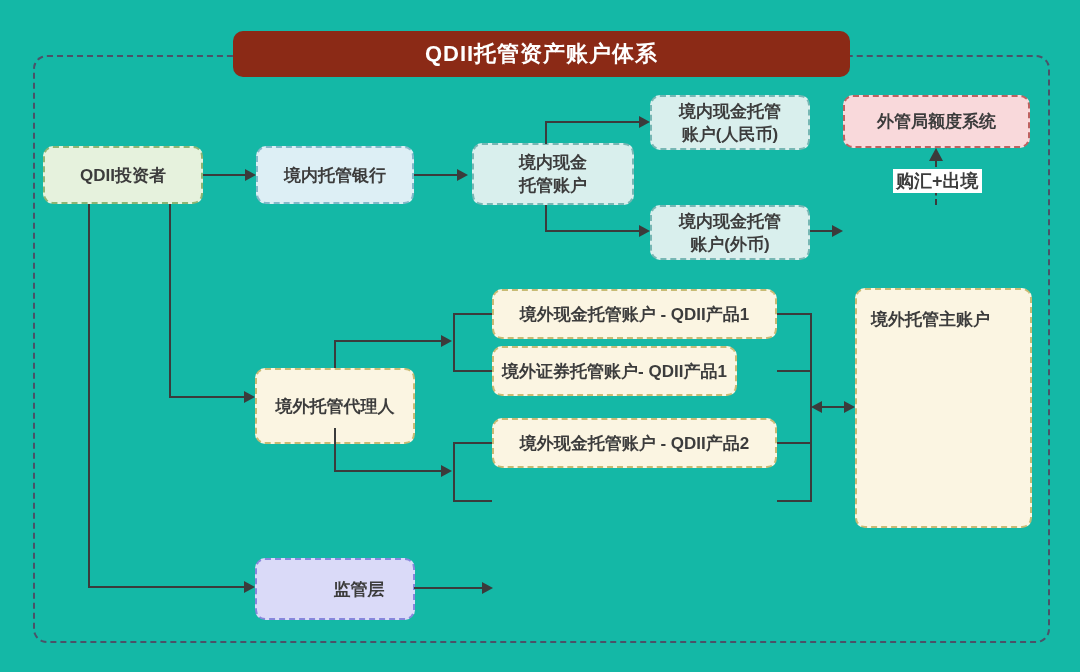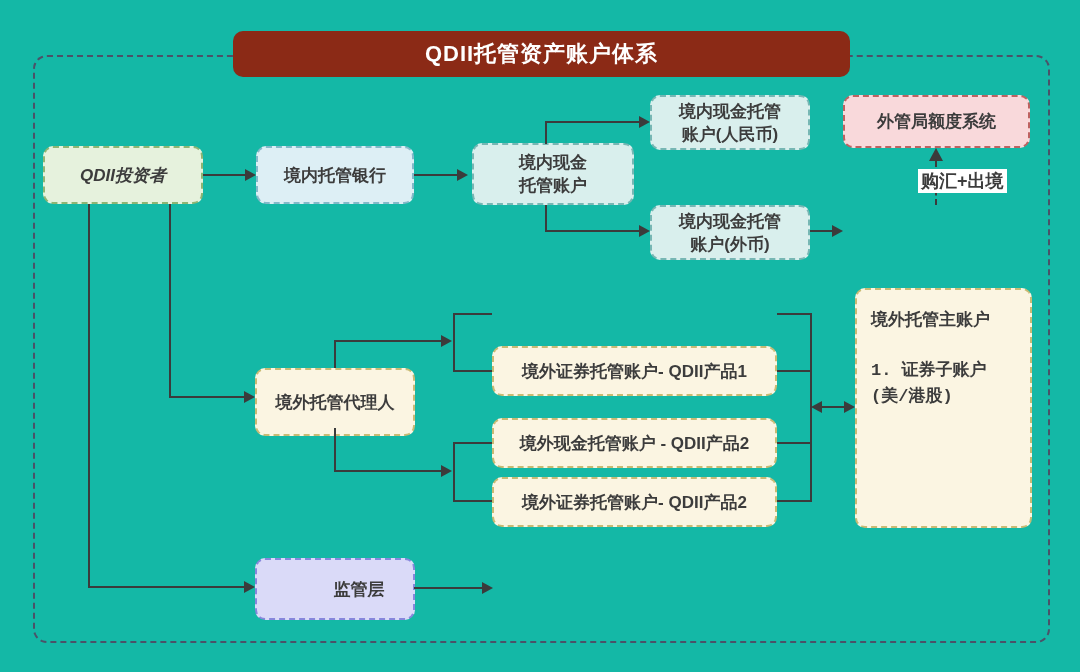--- a/index.html
+++ b/index.html
@@ -17,21 +17,21 @@
     background:var(--title_bg,#8b2a16);border-radius:10px;
     color:#ffffff;font-size:22px;font-weight:700;letter-spacing:1px;
     display:flex;align-items:center;justify-content:center;
   }
   .node{
     position:absolute;border-radius:10px;border:2px dashed #999;
     display:flex;align-items:center;justify-content:center;text-align:center;
     font-size:17px;font-weight:700;line-height:23px;white-space:pre-line;
     box-sizing:border-box;
   }
-  .green {background:var(--green,#e6f2dd); border-color:var(--green_border,#8fb573);font-style:italic;}
+  .green {background:var(--green,#e6f2dd); border-color:var(--green_border,#8fb573);}
   .blue  {background:var(--blue,#ddeff5);  border-color:var(--blue_border,#83b9c9);font-family:Liberation Serif, serif;}
   .cyan  {background:var(--cyan,#d9efed);  border-color:var(--cyan_border,#77b7b4);}
   .pink  {background:var(--pink,#f9d9db);  border-color:var(--pink_border,#be6261);}
   .cream {background:var(--cream,#fbf5e2); border-color:var(--cream_border,#c8bb74);}
   .purple{background:var(--purple,#dadaf8);border-color:var(--purple_border,#8787dc);padding-left:48px;}
   .master{
     flex-direction:column;align-items:flex-start;justify-content:flex-start;
     text-align:left;padding:18px 14px;line-height:26px;
   }
   .master .m-title{margin-bottom:24px;}
@@ -68,32 +68,31 @@
 
   <div class="node cyan" style="left:650px;top:95px;width:160px;height:55px;">境内现金托管
 账户(人民币)</div>
 
   <div class="node cyan" style="left:650px;top:205px;width:160px;height:55px;">境内现金托管
 账户(外币)</div>
 
   <div class="node pink" style="left:843px;top:95px;width:187px;height:53px;">外管局额度系统</div>
 
 
-  <div class="node cream" style="left:255px;top:368px;width:160px;height:68px;">境外托管代理人</div>
+  <div class="node cream" style="left:255px;top:368px;width:160px;height:76px;">境外托管代理人</div>
 
+  <div class="node cream" style="left:492px;top:289px;width:285px;height:50px;">境外现金托管账户 - QDII产品1</div>
 
-  <div class="node cream" style="left:492px;top:346px;width:285px;height:50px;">境外证券托管账户- QDII产品1</div>
+  <div class="node cream" style="left:492px;top:346px;width:245px;height:50px;">境外证券托管账户- QDII产品1</div>
 
   <div class="node cream" style="left:492px;top:418px;width:285px;height:50px;">境外现金托管账户 - QDII产品2</div>
 
-  <div class="node cream" style="left:492px;top:477px;width:285px;height:50px;">境外证券托管账户- QDII产品2</div>
 
   <div class="node cream master" style="left:855px;top:288px;width:177px;height:240px;font-family:Liberation Mono, monospace;">
     <div class="m-title">境外托管主账户</div>
-    <div>1. 证券子账户(美/港股)</div>
   </div>
 
   <div class="node purple" style="left:255px;top:558px;width:160px;height:62px;">监管层</div>
 
 
   <div class="hl" style="left:203px;top:174px;width:42px;"></div>
   <div class="ar" style="left:245px;top:169px;"></div>
 
   <div class="hl" style="left:414px;top:174px;width:43px;"></div>
   <div class="ar" style="left:457px;top:169px;"></div>
@@ -104,21 +103,21 @@
 
   <div class="vl" style="left:545px;top:205px;height:27px;"></div>
   <div class="hl" style="left:545px;top:230px;width:94px;"></div>
   <div class="ar" style="left:639px;top:225px;"></div>
 
   <div class="hl" style="left:810px;top:230px;width:22px;"></div>
   <div class="ar" style="left:832px;top:225px;"></div>
 
   <div class="vl-dashed" style="left:935px;top:161px;height:44px;"></div>
   <div class="au" style="left:929px;top:148px;"></div>
-  <div class="flow-label" style="left:893px;top:169px;margin-left:25px;">购汇+出境</div>
+  <div class="flow-label" style="left:893px;top:169px;">购汇+出境</div>
 
   <div class="vl" style="left:169px;top:204px;height:194px;"></div>
   <div class="hl" style="left:169px;top:396px;width:76px;"></div>
   <div class="ar" style="left:244px;top:391px;"></div>
 
   <div class="vl" style="left:88px;top:204px;height:384px;"></div>
   <div class="hl" style="left:88px;top:586px;width:156px;"></div>
   <div class="ar" style="left:244px;top:581px;"></div>
 
   <div class="vl" style="left:334px;top:341px;height:27px;"></div>

